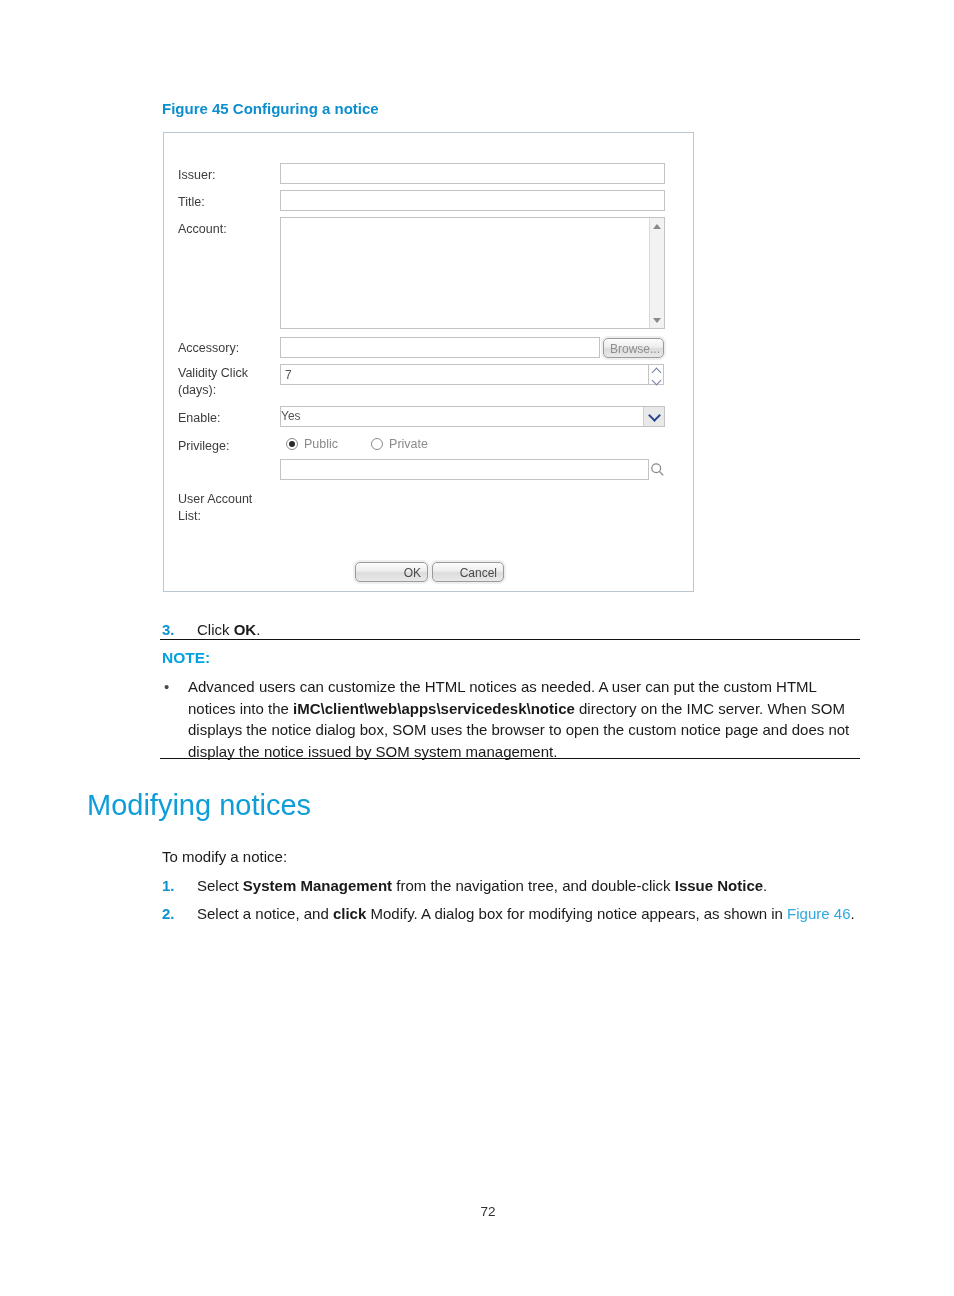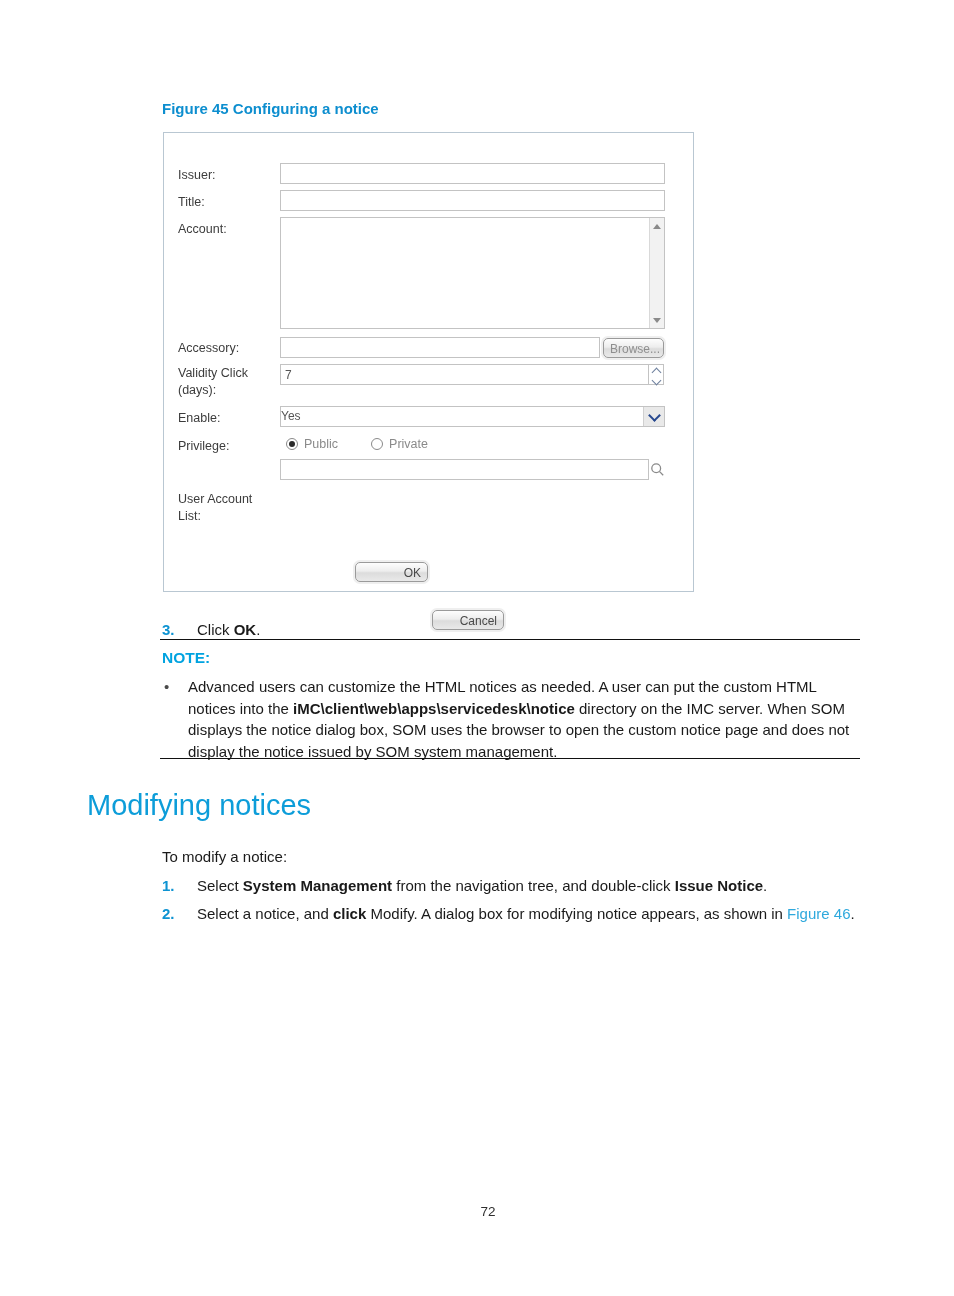--- a/index.html
+++ b/index.html
@@ -27,21 +27,21 @@
   .sb-btn { position:absolute; left:0; right:0; height:14px; display:flex; align-items:center; justify-content:center; }
   .sb-up { top:1px; } .sb-dn { bottom:1px; }
   .tri-up { width:0; height:0; border-left:4px solid transparent; border-right:4px solid transparent; border-bottom:5px solid #8a8a8a; }
   .tri-dn { width:0; height:0; border-left:4px solid transparent; border-right:4px solid transparent; border-top:5px solid #8a8a8a; }
   .btn { position:absolute; box-sizing:border-box; border:1px solid #9a9a9a; border-radius:5px;
          background:linear-gradient(#fdfdfd 0%, #ededed 45%, #dcdcdc 55%, #e9e9e9 100%);
          font-size:12px; color:#4a4a4a; text-align:right; cursor:pointer; font-family:"Liberation Sans", sans-serif;
          box-shadow:0 0 0 2px #efefef; }
   .browse { left:439px; top:205px; width:61px; height:20px; color:#8f8f8f; line-height:18px; }
   .okbtn  { left:191px; top:429px; width:73px; height:20px; line-height:18px; }
-  .cancelbtn { left:268px; top:429px; width:72px; height:20px; line-height:18px;margin-top:48px; }
+  .cancelbtn { left:268px; top:429px; width:72px; height:20px; line-height:18px; }
   .spinner { position:absolute; left:484px; top:231px; width:16px; height:21px; box-sizing:border-box;
              border:1px solid #c3c3c3; background:#fff; }
   .chev { display:block; width:6px; height:6px; margin:2px auto 0; }
   .chev-up { border-top:1px solid #6d7f9d; border-left:1px solid #6d7f9d; transform:rotate(45deg); margin-top:4px; }
   .chev-dn { border-bottom:1px solid #6d7f9d; border-right:1px solid #6d7f9d; transform:rotate(45deg); margin-top:1px; }
   .select { position:absolute; left:116px; top:273px; width:385px; height:21px; box-sizing:border-box;
             border:1px solid #c3c3c3; background:#fff; color:#555; font-size:12px; line-height:19px; cursor:pointer; }
   .ddbtn { position:absolute; right:0; top:0; bottom:0; width:20px; background:#e9e9e9; border-left:1px solid #d0d0d0;
            display:flex; align-items:center; justify-content:center; }
   .chev-dd { width:7px; height:7px; border-right:2px solid #27488f; border-bottom:2px solid #27488f;

